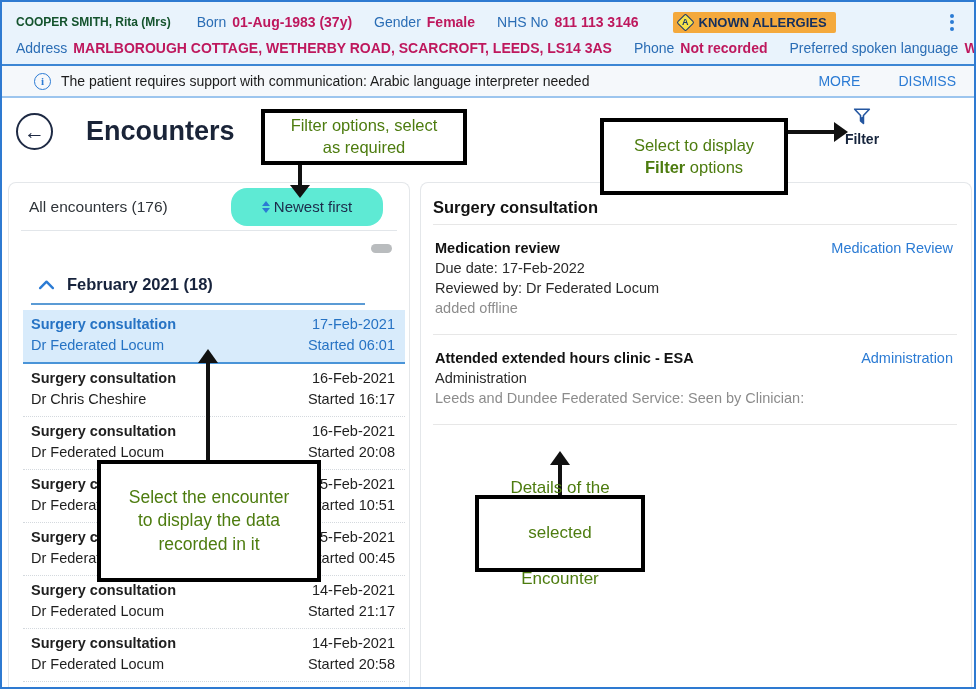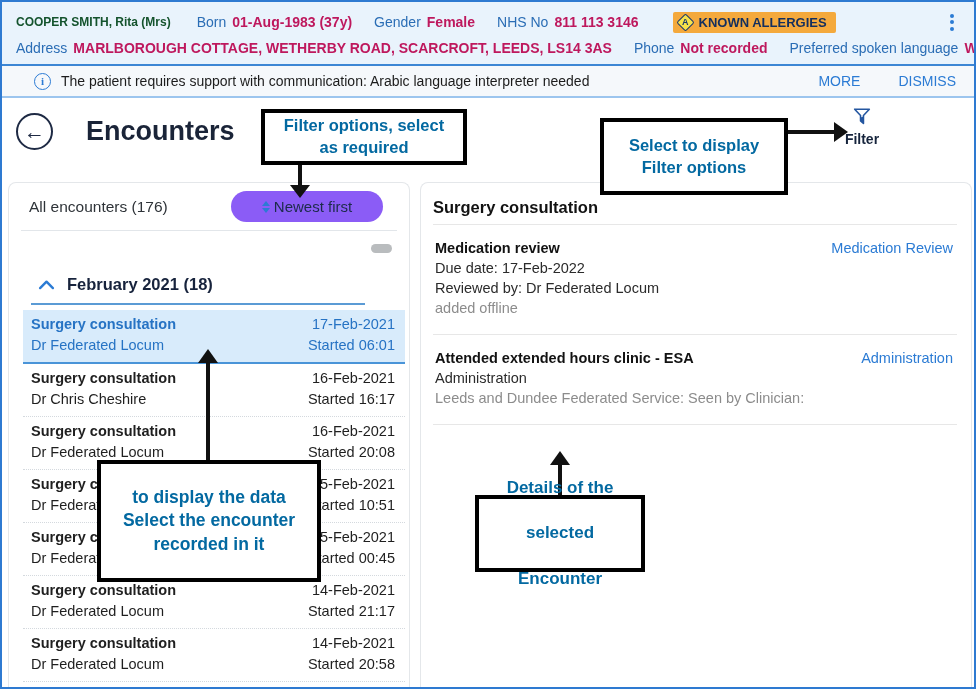--- a/index.html
+++ b/index.html
@@ -61,21 +61,21 @@
   .card {
     position:absolute; top:180px; background:#fff;
     border:1px solid #e4e7ea; border-bottom:none; border-radius:8px 8px 0 0;
   }
   #left-panel  { left:6px;   width:402px; height:509px; }
   #right-panel { left:418px; width:552px; height:509px; padding:12px 14px 0 12px; }
   
   .lp-header { display:flex; align-items:center; justify-content:space-between; height:47px; padding:0 26px 0 20px; }
   #all-encounters { font-size:15.5px; color:#2e3338; }
   #sort-pill {
-    width:152px; height:31px; background:#8b5cf6; border-radius:16px;
+    width:152px; height:38px; background:#5eead4; border-radius:16px;
     display:flex; align-items:center; justify-content:center; gap:4px; cursor:pointer;
   }
   #sort-pill .label { font-size:15px; color:#1c2b4a; }
   .sort-icon { display:flex; flex-direction:column; gap:2px; }
   .sort-icon i { width:0; height:0; border-left:4px solid transparent; border-right:4px solid transparent; display:block; }
   .sort-icon .up { border-bottom:5px solid #2b7bd4; }
   .sort-icon .dn { border-top:5px solid #2b7bd4; }
   .lp-divider { border-top:1px solid #e2e6ea; margin:0 12px; }
   #scroll-thumb { position:absolute; right:17px; top:61px; width:21px; height:9px; background:#b9bcbe; border-radius:5px; }
   .group-header { display:flex; align-items:center; gap:12px; margin:44px 0 0 29px; cursor:pointer; }
@@ -94,21 +94,21 @@
   .rp-divider { border-top:1px solid #e7e7e7; }
   .entry { position:relative; padding:13px 2px 16px 2px; font-size:14.5px; line-height:20px; }
   .entry .e-title { font-weight:700; color:#121212; }
   .entry .e-line  { color:#2b2b2b; }
   .entry .e-muted { color:#8c8c8c; }
   .entry .e-cat   { position:absolute; right:4px; top:13px; color:#2b7bd4; cursor:pointer; }
   
   .callout {
     position:absolute; background:#fff; border:4px solid #000; z-index:10;
     display:flex; flex-direction:column; align-items:center; justify-content:center;
-    font-size:16.5px; color:#0369a1; line-height:1.32; font-weight:bold;
+    font-size:16.5px; color:#4d7c0f; line-height:1.32; 
   }
   #callout-filter-options  { left:259px; top:107px; width:206px; height:56px; }
   #callout-select-display  { left:598px; top:100px; width:188px; height:77px;margin-top:16px; }
   #callout-select-encounter{ left:95px;  top:458px; width:224px; height:122px; font-size:17.5px; }
   #callout-details         { left:473px; top:493px; width:170px; height:77px; font-size:17px;gap:23px; }
   .arrow-part { position:absolute; z-index:9; }
   .a-line { background:#111; }
   #arr1-line { left:296px; top:160px; width:4px; height:23px; }
   #arr1-head { left:288px; top:183px; width:0; height:0; border-left:10px solid transparent; border-right:10px solid transparent; border-top:13px solid #111; }
   #arr2-line { left:786px; top:128px; width:47px; height:4px; }
@@ -306,22 +306,22 @@
 
   <div class="callout" id="callout-filter-options">
     <span>Filter options, select</span>
     <span>as required</span>
   </div>
   <div class="callout" id="callout-select-display">
     <span>Select to display</span>
     <span><b>Filter</b> <span>options</span></span>
   </div>
   <div class="callout" id="callout-select-encounter">
+    <span>Select the encounter</span>
     <span>to display the data</span>
-    <span>Select the encounter</span>
     <span>recorded in it</span>
   </div>
   <div class="callout" id="callout-details">
     <span>Details of the</span>
     <span>selected</span>
     <span>Encounter</span>
   </div>
 
   <div class="arrow-part a-line" id="arr1-line"></div>
   <div class="arrow-part" id="arr1-head"></div>

